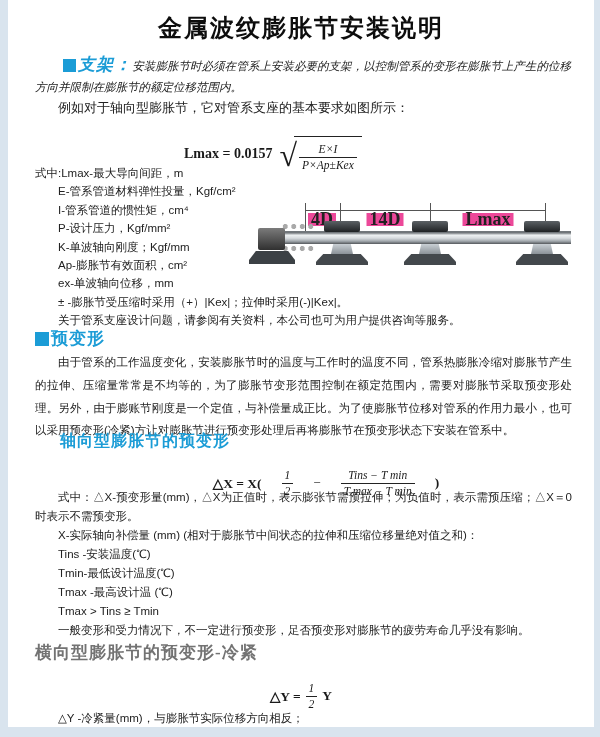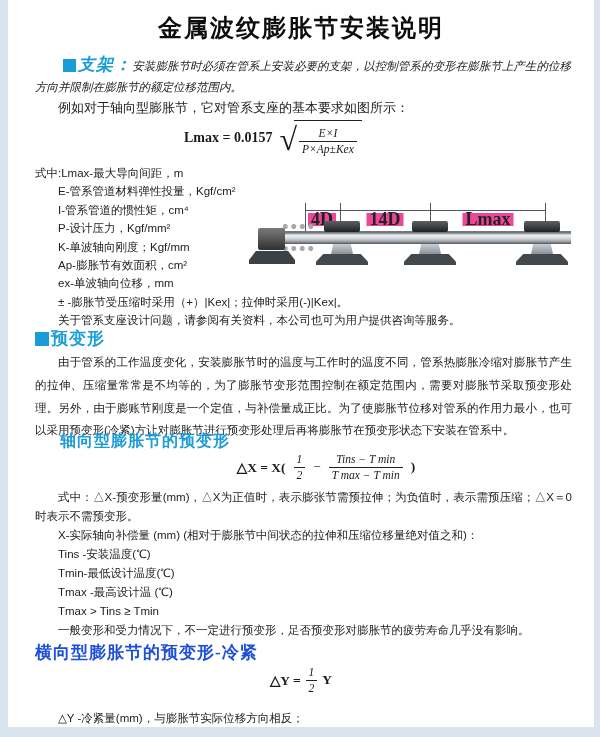--- a/index.html
+++ b/index.html
@@ -27,31 +27,31 @@
   .h-square{
     display:inline-block;width:13px;height:13px;vertical-align:-2px;margin-right:2px;
   }
   .h-blue-inline{font-size:17px;font-weight:bold;letter-spacing:1px;}
   .example-line{
     position:absolute;top:99px;left:50px;font-size:13px;white-space:nowrap;
   }
   
   .formula{
     position:absolute;font-family:"Liberation Serif", serif;color:#1a1a1a;
-    display:flex;align-items:center;
+    display:flex;align-items:center;margin-top:16px;
   }
   .f-lmax{left:176px;top:120px;}
   .f-lhs{font-weight:bold;font-size:14px;margin-right:7px;white-space:nowrap;}
   .sqrt-sign{font-size:32px;font-weight:normal;line-height:1;margin-right:-3px;transform:translateY(1px);}
   .sqrt-body{border-top:1.5px solid #222;padding:2px 5px 0 5px;}
   .frac{display:inline-flex;flex-direction:column;align-items:center;
     font-style:italic;font-size:11.5px;line-height:1.3;white-space:nowrap;}
   .frac .num{padding:0 3px;}
   .frac .den{border-top:1px solid #222;padding:0 3px;}
-  .f-dx{left:50px;right:0;top:452px;justify-content:center;gap:8px;}
+  .f-dx{left:50px;right:0;top:452px;justify-content:center;gap:20px;}
   .f-dy{left:0;right:0;top:665px;justify-content:center;gap:5px;}
   .f-bold{font-weight:bold;font-size:13.5px;white-space:nowrap;}
   .f-min{font-size:13px;}
   
   .defs{
     position:absolute;top:164px;left:27px;width:430px;
     font-size:11.5px;line-height:18.4px;
   }
   .defs .def-line{white-space:nowrap;}
   .defs .indent{padding-left:23px;}
@@ -211,21 +211,21 @@
   <div class="axial-notes">
     <div class="wrap-note">式中：△X-预变形量(mm)，△X为正值时，表示膨张节需预拉伸；为负值时，表示需预压缩；△X＝0时表示不需预变形。</div>
     <div class="one-line">X-实际轴向补偿量 (mm) (相对于膨胀节中间状态的拉伸和压缩位移量绝对值之和)：</div>
     <div class="one-line">Tins -安装温度(℃)</div>
     <div class="one-line">Tmin-最低设计温度(℃)</div>
     <div class="one-line">Tmax -最高设计温 (℃)</div>
     <div class="one-line">Tmax &gt; Tins ≥ Tmin</div>
     <div class="one-line">一般变形和受力情况下，不一定进行预变形，足否预变形对膨胀节的疲劳寿命几乎没有影响。</div>
   </div>
 
-  <div class="sec-heading h-lateral" style="color: #1d4ed8;">横向型膨胀节的预变形-冷紧</div>
+  <div class="sec-heading h-lateral" style="color: #737373;">横向型膨胀节的预变形-冷紧</div>
 
   <div class="formula f-dy">
     <span class="f-bold">△Y =</span>
     <span class="frac">
       <span class="num">1</span>
       <span class="den">2</span>
     </span>
     <span class="f-bold">Y</span>
   </div>
 

